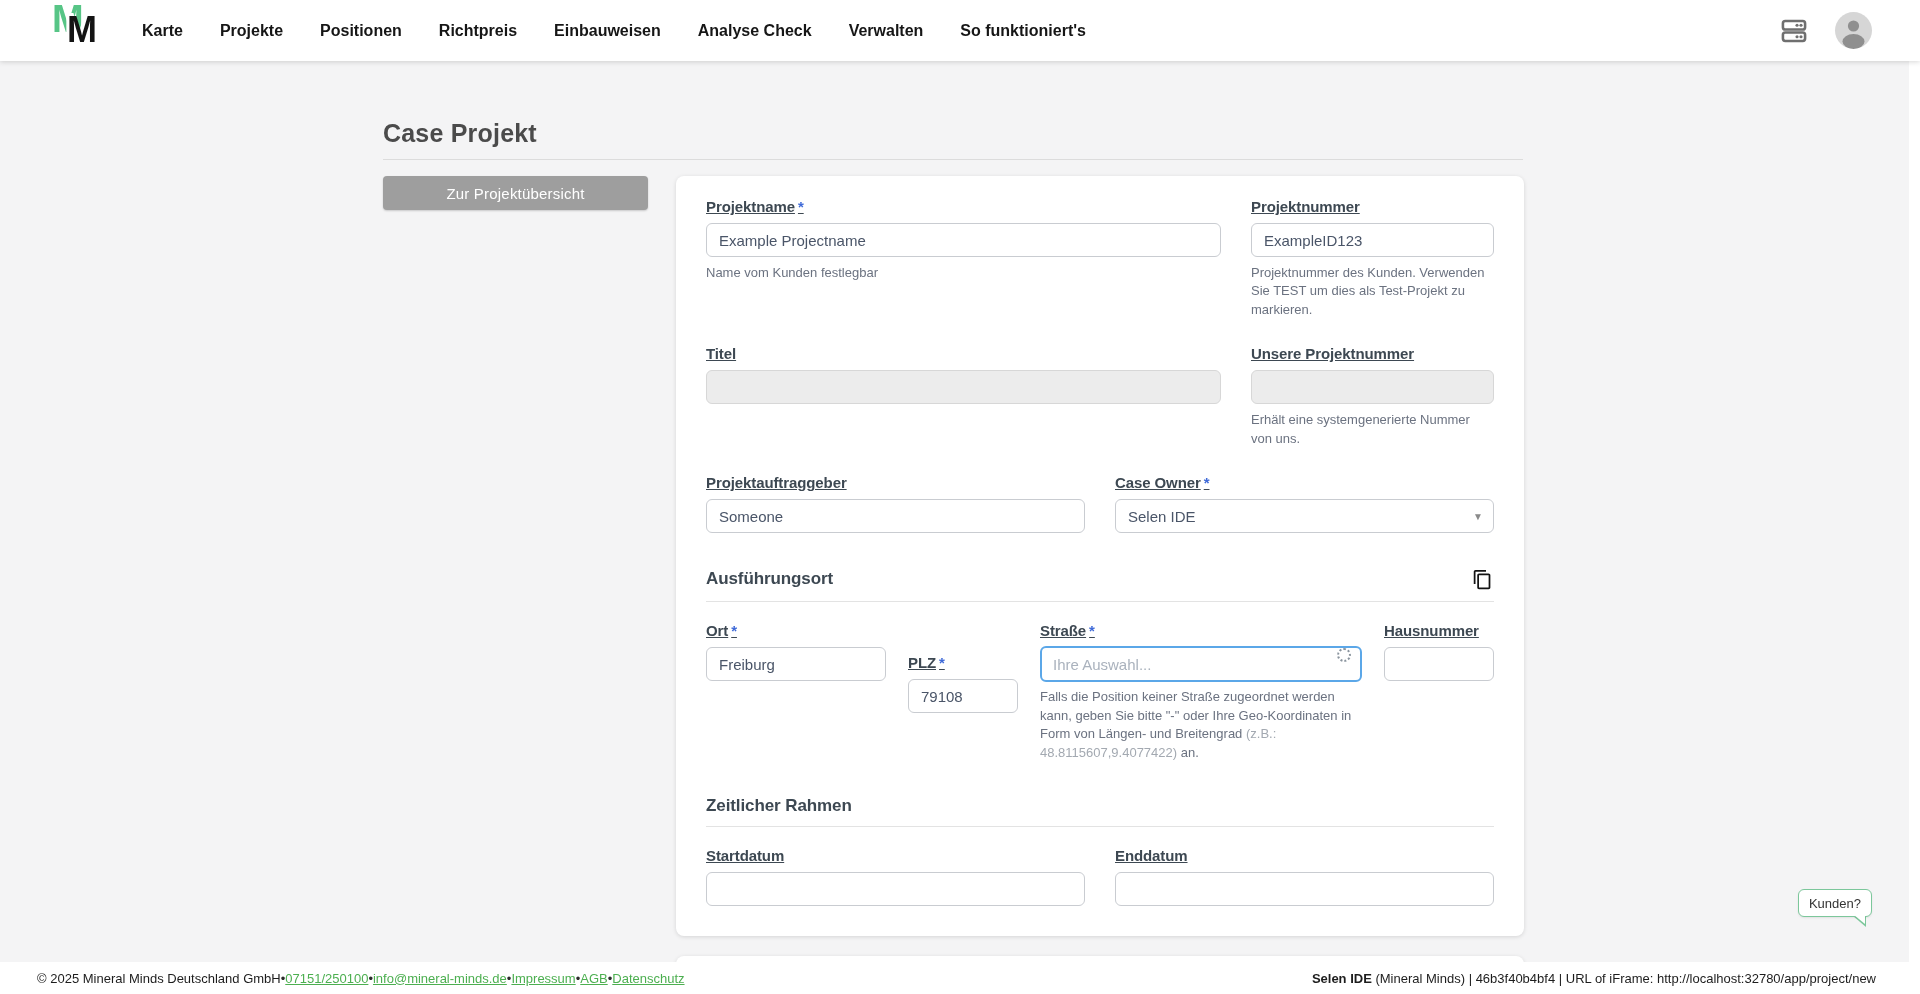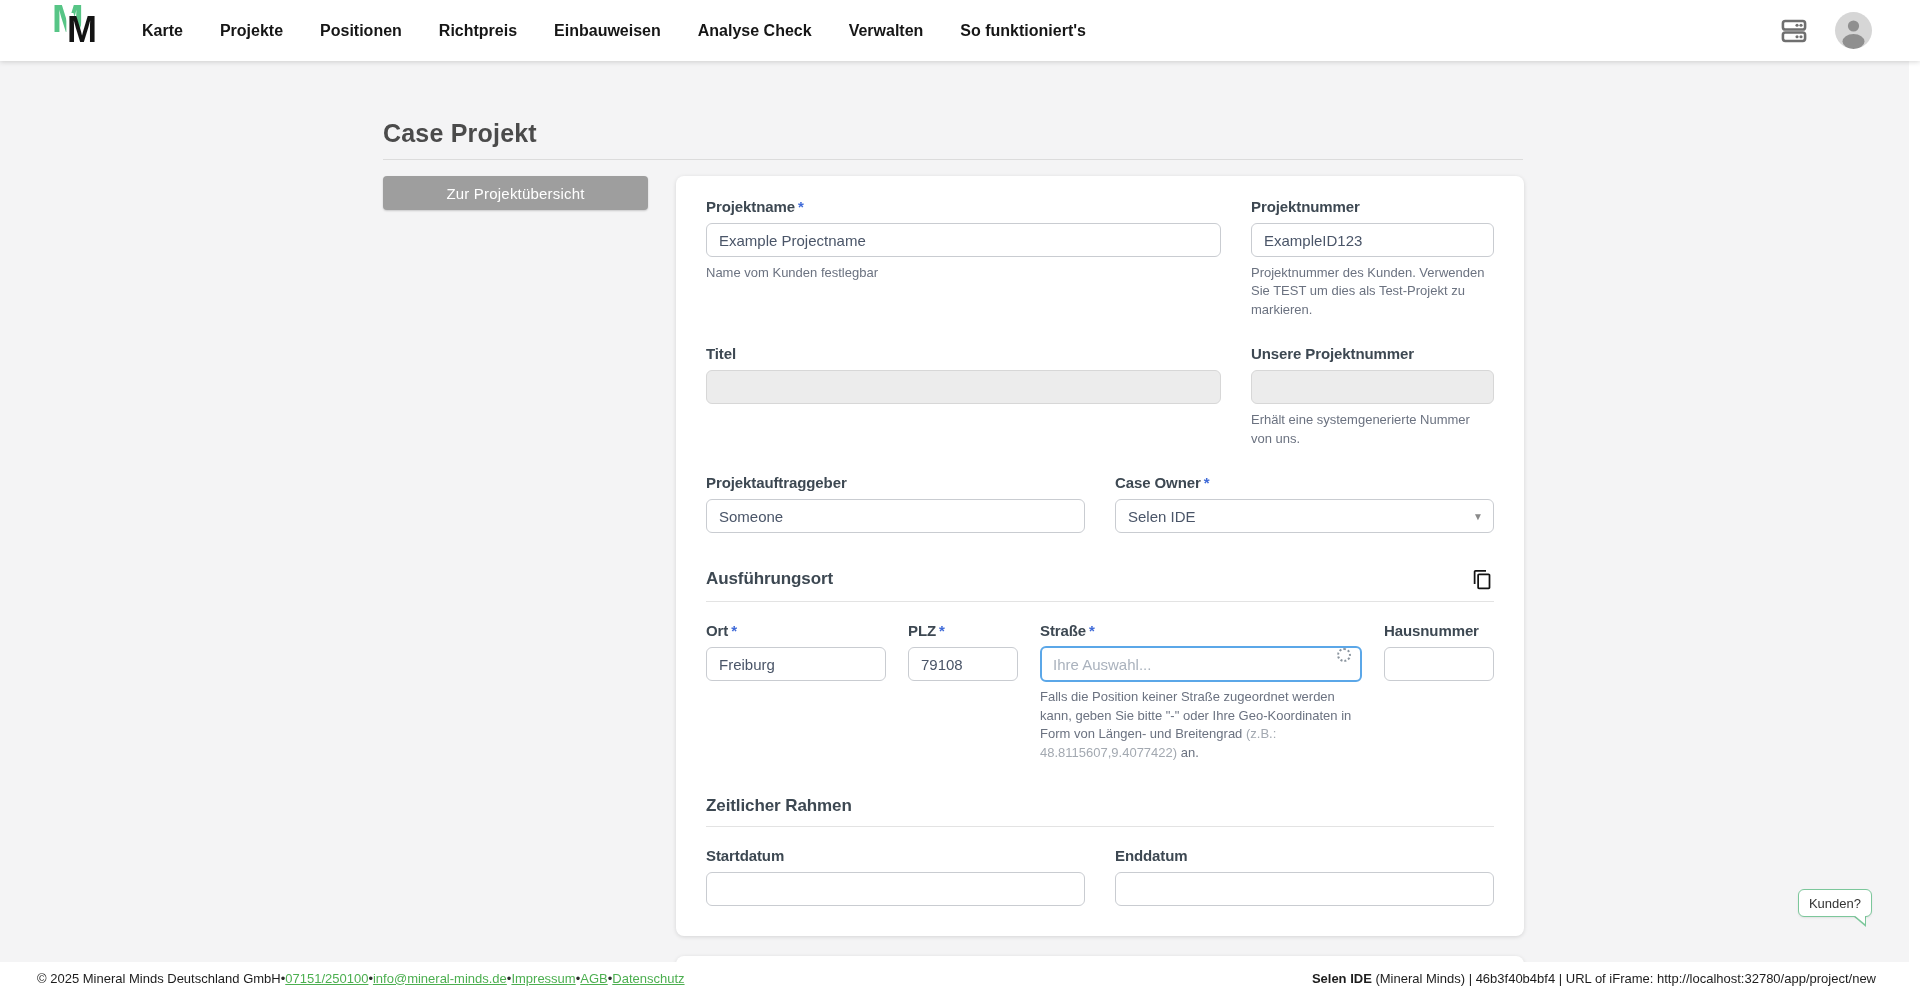--- a/index.html
+++ b/index.html
@@ -40,21 +40,21 @@
   .card {
     background:#fff; border-radius:8px; box-shadow:0 1px 4px rgba(0,0,0,.13);
     padding:22px 30px 24px 30px;
   }
   .card2 { margin-top:20px; height:150px; }
   
   .form-row { display:flex; gap:30px; margin-bottom:26px; }
   .col-main { width:515px; flex:none; }
   .col-side { flex:1; }
   .col-half { flex:1; }
-  label.f-label { display:block; font-size:15px; font-weight:700; color:#3d4852; margin-bottom:8px; letter-spacing:-0.1px; }
+  label.f-label { display:block; font-size:15px; font-weight:700; color:#3d4852; margin-bottom:8px; letter-spacing:-0.1px;text-decoration:underline; }
   .req { color:#3f6ad8; margin-left:3px; }
   .t-input {
     width:100%; height:34px; border:1px solid #c9ccd1; border-radius:6px; background:#fff;
     padding:0 12px; font-size:15px; color:#4a5568; font-family:inherit; outline:none;
   }
   .t-input::placeholder { color:#aab2bd; }
   .t-input.disabled { background:#ececec; border-color:#d7d7d7; }
   .t-input.focused { border:2px solid #5ba7e8; height:36px; margin:-1px 0; padding:0 11px; }
   .helper { font-size:13px; color:#6b7280; margin-top:7px; line-height:1.42; }
   .helper .dim { color:#a3a9b1; }
@@ -65,21 +65,21 @@
   .select .arrow { position:absolute; right:10px; top:50%; transform:translateY(-50%); font-size:10px; color:#8a8a8a; }
   .section-head {
     display:flex; align-items:center; justify-content:space-between;
     font-size:17px; font-weight:700; color:#3d4852; letter-spacing:-0.1px;
     padding-bottom:10px; border-bottom:1px solid #e3e3e3; margin:34px 0 20px 0;
   }
   .section-head.first { margin-top:30px; }
   .copy-btn { width:24px; height:24px; cursor:pointer; display:flex; align-items:center; justify-content:center; }
   .loc-row { display:flex; gap:22px; margin-bottom:0; }
   .w-ort { width:180px; flex:none; }
-  .w-plz { width:110px; flex:none; }
+  .w-plz { width:110px; flex:none;margin-top:32px; }
   .w-str { width:322px; flex:none; position:relative; }
   .w-haus { width:110px; flex:none; }
   .spinner {
     position:absolute; right:11px; top:26px; width:14px; height:14px;
     border:2px dotted #8a949e; border-radius:50%;
   }
   .date-row { display:flex; gap:30px; margin-bottom:6px; }
   
   .help-bubble {
     position:absolute; right:48px; top:889px; height:28px; padding:0 10px;

